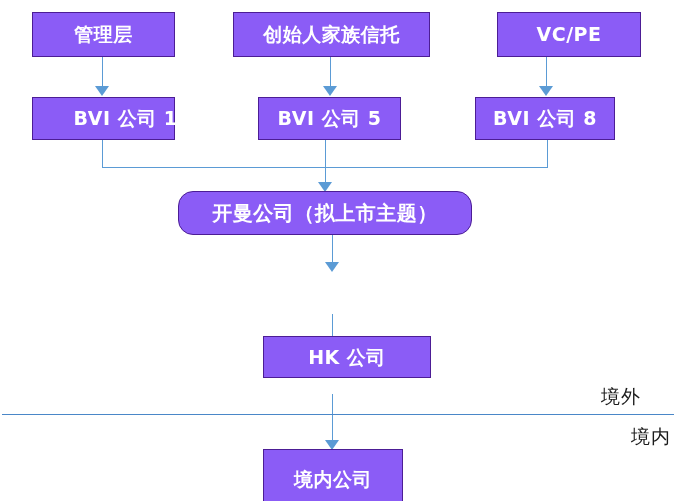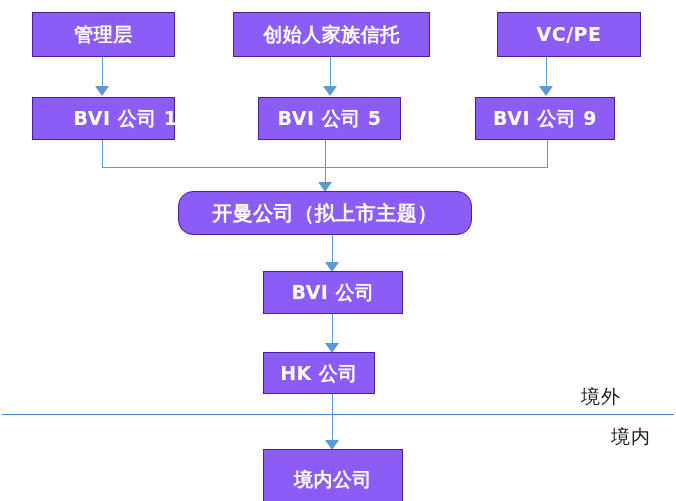--- a/index.html
+++ b/index.html
@@ -58,20 +58,21 @@
     position: absolute;
     height: 0;
     border-top: 1.6px solid #4A87C8;
   }
   .zone-label {
     position: absolute;
     color: #1B1B1B;
     font-size: 19px;
     letter-spacing: 1px;
     white-space: nowrap;
+    margin-left: 20px;
   }
 </style>
 </head>
 <body>
 
 <div id="canvas">
 
   <div class="node fs-19" style="left:32px; top:12px; width:143px; height:45px;">管理层</div>
 
   <div class="node fs-19" style="left:233px; top:12px; width:197px; height:45px;text-align:right;">创始人家族信托</div>
@@ -84,39 +85,38 @@
   <div class="vline" style="left:330px; top:57px; height:32px;"></div>
   <div class="arrowhead" style="left:323px; top:86px;"></div>
 
   <div class="vline" style="left:546px; top:57px; height:32px;"></div>
   <div class="arrowhead" style="left:539px; top:86px;"></div>
 
   <div class="node fs-19" style="left:32px; top:97px; width:143px; height:43px;padding-left:44px;">BVI 公司 1</div>
 
   <div class="node fs-19" style="left:258px; top:97px; width:143px; height:43px;">BVI 公司 5</div>
 
-  <div class="node fs-19" style="left:475px; top:97px; width:140px; height:43px;">BVI 公司 9</div>
+  <div class="node fs-19" style="left:475px; top:97px; width:140px; height:43px;">BVI 公司 8</div>
 
   <div class="vline" style="left:102px; top:140px; height:28px;"></div>
   <div class="vline" style="left:547px; top:140px; height:28px;"></div>
   <div class="hline" style="left:102px; top:167px; width:446px;"></div>
   <div class="vline" style="left:325px; top:140px; height:48px;"></div>
   <div class="arrowhead" style="left:318px; top:182px;"></div>
 
   <div class="node fs-20" style="left:178px; top:191px; width:294px; height:44px;">开曼公司（拟上市主题）</div>
 
   <div class="vline" style="left:332px; top:235px; height:32px;"></div>
   <div class="arrowhead" style="left:325px; top:262px;"></div>
 
-  <div class="node fs-19" style="left:263px; top:271px; width:140px; height:43px;">BVI 公司</div>
 
   <div class="vline" style="left:332px; top:314px; height:33px;"></div>
   <div class="arrowhead" style="left:325px; top:343px;"></div>
 
-  <div class="node fs-19" style="left:263px; top:352px; width:112px; height:42px;">HK 公司</div>
+  <div class="node fs-19" style="left:263px; top:336px; width:168px; height:42px;">HK 公司</div>
 
   <div class="vline" style="left:332px; top:394px; height:51px;"></div>
   <div class="arrowhead" style="left:325px; top:440px;"></div>
 
   <div class="divider" style="left:2px; top:414px; width:672px;"></div>
 
   <div class="zone-label" style="left:581px; top:384px;">境外</div>
 
   <div class="zone-label" style="left:611px; top:424px;">境内</div>
 

